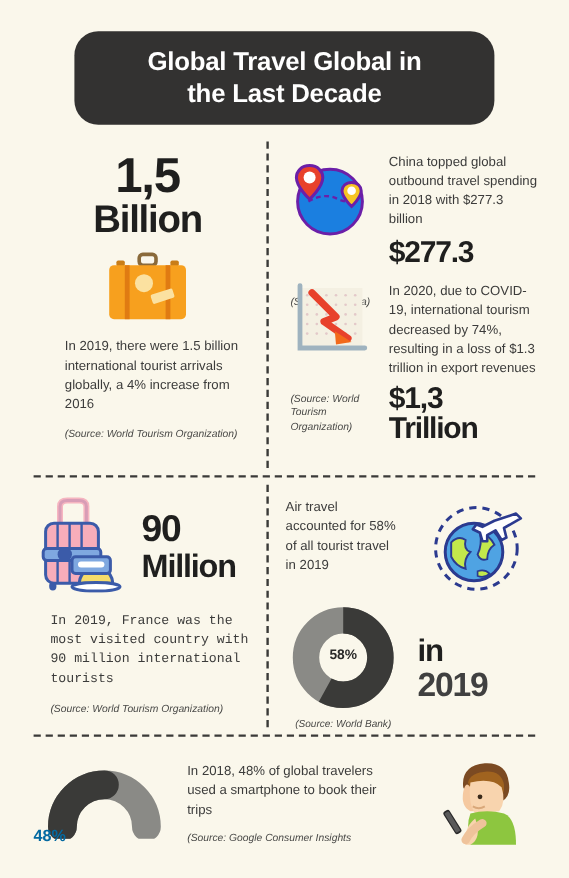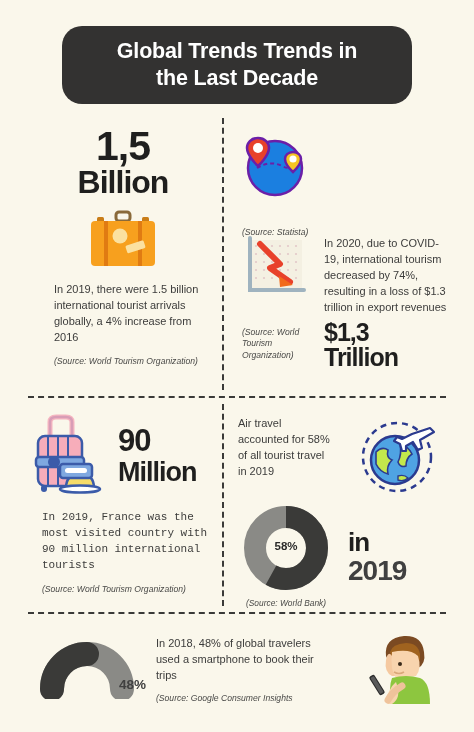--- a/index.html
+++ b/index.html
@@ -126,45 +126,45 @@
 
   
   .sec-phone { position: absolute; left: 28px; top: 630px; width: 418px; display: flex; align-items: center; gap: 10px; }
   .gauge-col { width: 118px; flex: none; position: relative; }
   .phone-text-col { flex: 1; padding-top: 4px; }
   .phone-icon-col { width: 108px; flex: none; display:flex; justify-content:flex-end; }
   .sec-phone .source-text { margin-top: 9px; }
   .gauge-label {
     position: absolute;
     left: 0; right: 0;
-    top: 44px;
-    text-align: right;
+    top: 56px;
+    text-align: left;
     font-size: 13.5px;
     font-weight: bold;
-    color: #404040;
+    color: #0369a1;
   }
 
   .donut-label {
     position: absolute;
     left: 0; right: 0; top: 36px;
     text-align: center;
     font-size: 11.5px;
     font-weight: bold;
     color: #2A2A29;
   }
   .donut-wrap { position: relative; width: 88px; height: 88px; }
 </style>
 </head>
 <body>
 
 <div class="page">
 
   <div class="title-card">
     <div class="title-text">
-      <span>Global Trends Trends in</span><br>
+      <span>Global Travel Global in</span><br>
       <span>the Last Decade</span>
     </div>
   </div>
 
   <div class="v-divider" style="top:118px; height:272px;"></div>
   <div class="h-divider" style="top:396px;"></div>
   <div class="v-divider" style="top:404px; height:202px;"></div>
   <div class="h-divider" style="top:612px;"></div>
 
   <div class="sec-billion">
@@ -192,20 +192,24 @@
     <div class="china-row">
       <div class="china-icon-col">
         <svg width="74" height="74" viewBox="0 0 74 74">
           <circle cx="37" cy="42" r="27" fill="#1B7FE0" stroke="#6B1FA8" stroke-width="2.5"></circle>
           <path d="M19 42 Q32 34 44 40 Q52 44 58 40" fill="none" stroke="#6B1FA8" stroke-width="2" stroke-dasharray="4 3"></path>
           <path d="M20 12 C13 12 9 17 9 22 C9 30 20 40 20 40 C20 40 31 30 31 22 C31 17 27 12 20 12 Z" fill="#E8412B" stroke="#6B1FA8" stroke-width="2.5"></path>
           <circle cx="20" cy="22" r="5" fill="#FFFFFF"></circle>
           <path d="M55 26 C50 26 47 29.5 47 33 C47 38.5 55 46 55 46 C55 46 63 38.5 63 33 C63 29.5 60 26 55 26 Z" fill="#F6C523" stroke="#6B1FA8" stroke-width="2.5"></path>
           <circle cx="55" cy="33" r="3.6" fill="#FFFFFF"></circle>
         </svg>
+      </div>
+      <div class="china-text-col">
+        <div class="body-text">China topped global outbound travel spending in 2018 with $277.3 billion</div>
+        <div class="bignum dollar">$277.3</div>
       </div>
     </div>
     <div class="source-text">(Source: Statista)</div>
   </div>
 
   <div class="sec-covid">
     <div class="covid-row">
       <div class="covid-icon-col">
         <svg width="72" height="66" viewBox="0 0 72 66">
           <rect x="12" y="6" width="52" height="48" fill="#F4F0E2"></rect>

